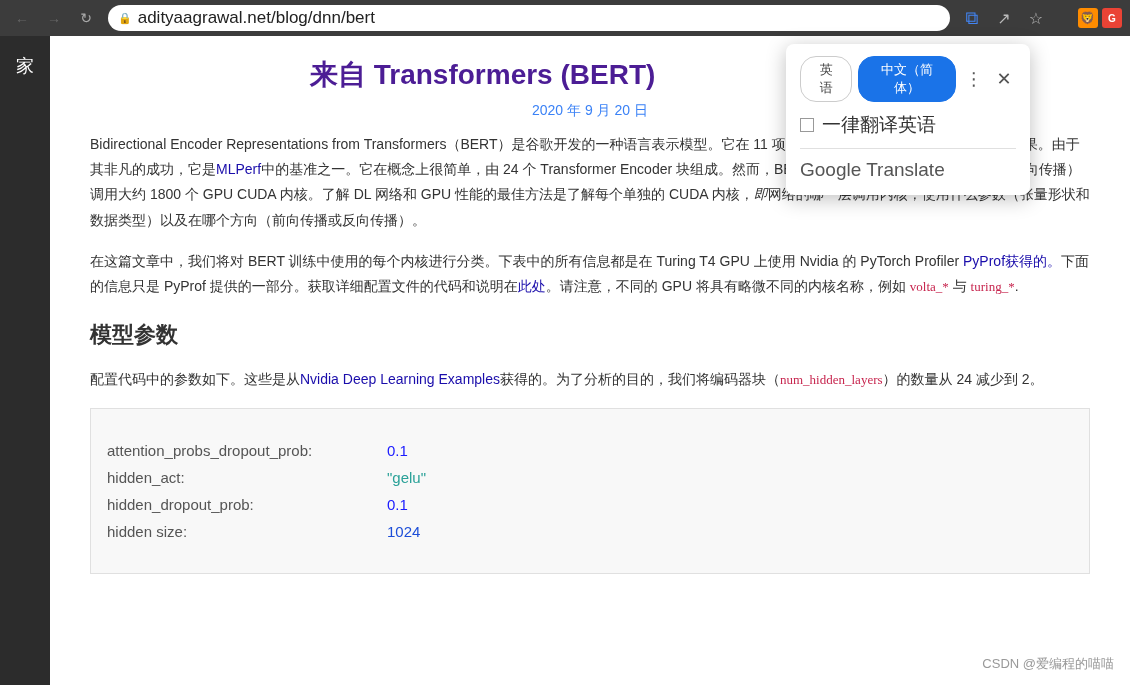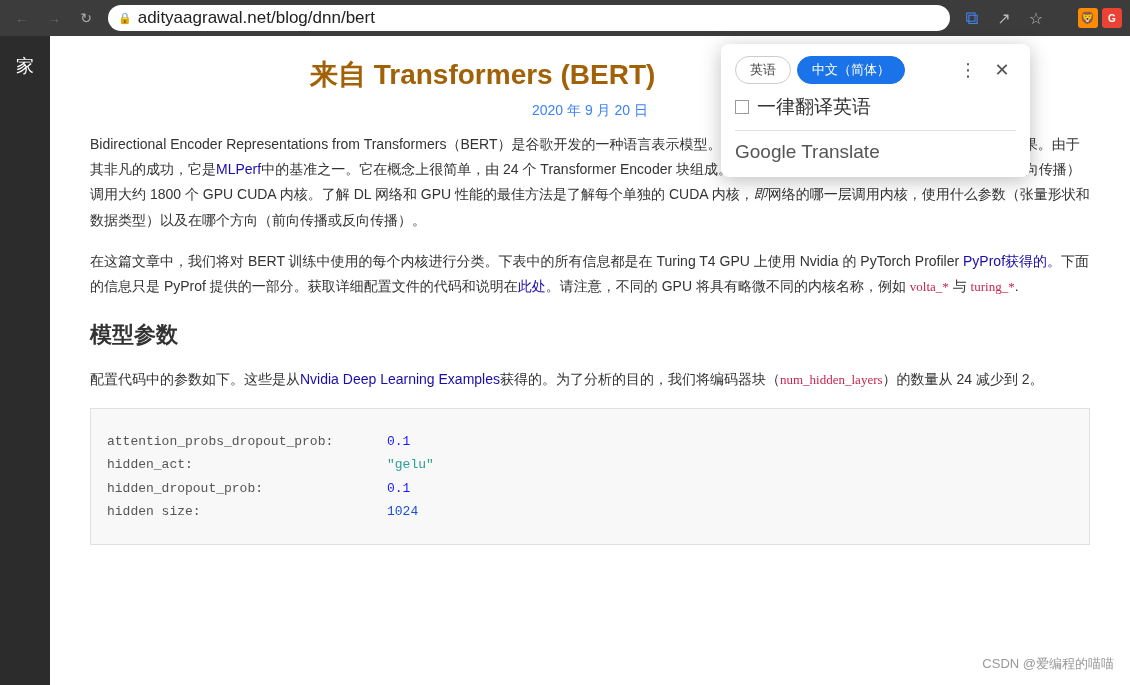--- a/index.html
+++ b/index.html
@@ -111,21 +111,21 @@
     }
 
     .article-title {
       font-size: 28px;
       font-weight: bold;
       color: #333;
       margin-bottom: 8px;
       text-align: center;
     }
     .article-title span {
-      color: #a16207;
+      color: #4c1d95;
     }
     .article-date {
       font-size: 14px;
       color: #3b82f6;
       margin-bottom: 12px;
       text-align: center;
     }
     .article-body {
       font-size: 14px;
       line-height: 1.8;
@@ -143,34 +143,34 @@
     .section-title {
       font-size: 22px;
       font-weight: bold;
       color: #333;
       margin-bottom: 12px;
       margin-top: 4px;
     }
     .code-block {
       background: #f8f8f8;
       border: 1px solid #e0e0e0;
-      padding: 21px 16px;
-      font-family: Liberation Mono, monospace;
-      font-size: 13px;
+      padding: 28px 16px;
+      font-family: Liberation Sans, sans-serif;
+      font-size: 15px;
       color: #333;
       line-height: 1.8;
     }
     .code-block .row { display: flex; gap: 0; }
 
     
     .translate-popup {
       position: absolute;
       top: 8px;
       right: 100px;
-      width: 309px;
+      width: 244px;
       background: #fff;
       border-radius: 8px;
       box-shadow: 0 4px 20px rgba(0,0,0,0.25);
       z-index: 1000;
       padding: 12px 14px 14px 14px;
     }
     .translate-popup-header {
       display: flex;
       align-items: center;
       gap: 6px;

